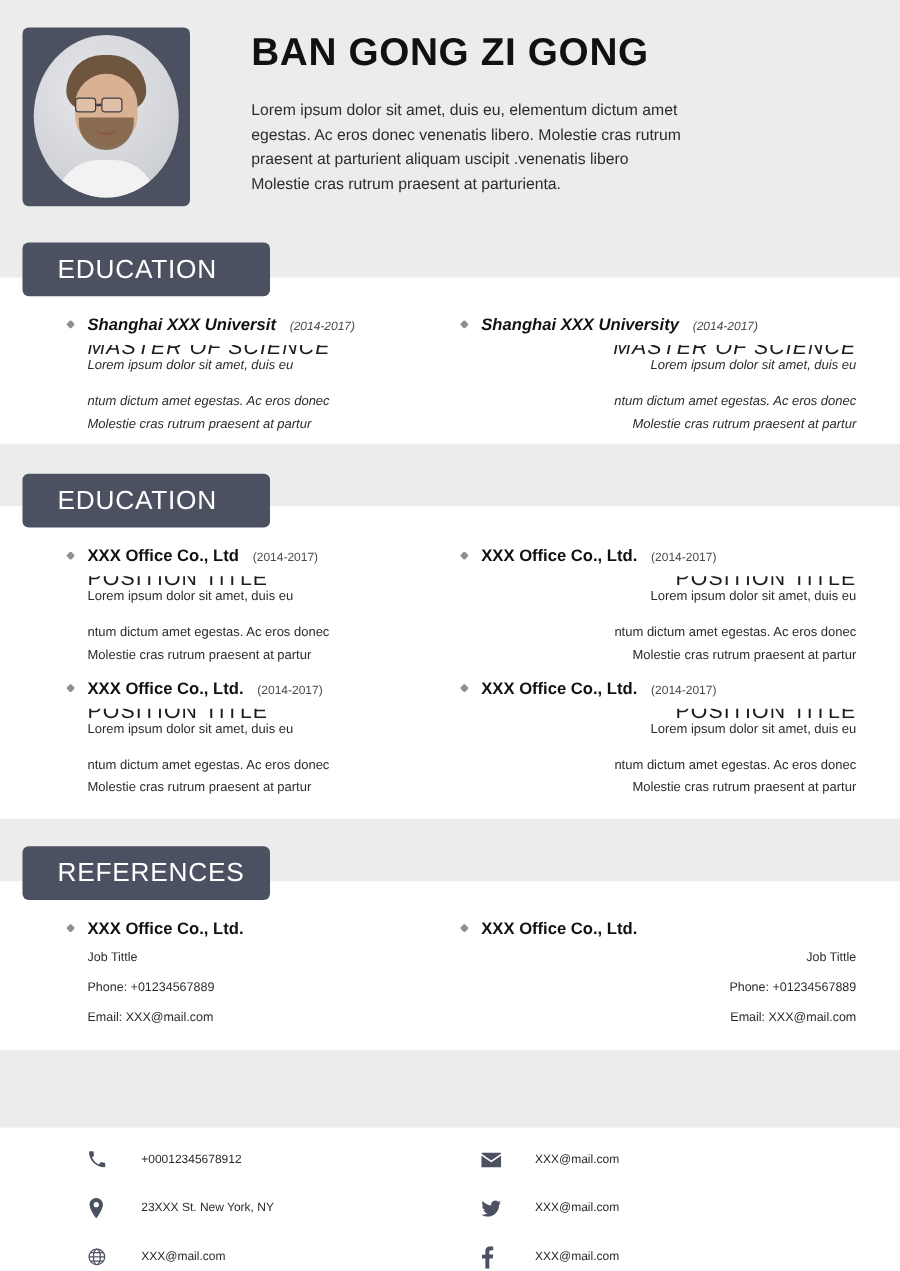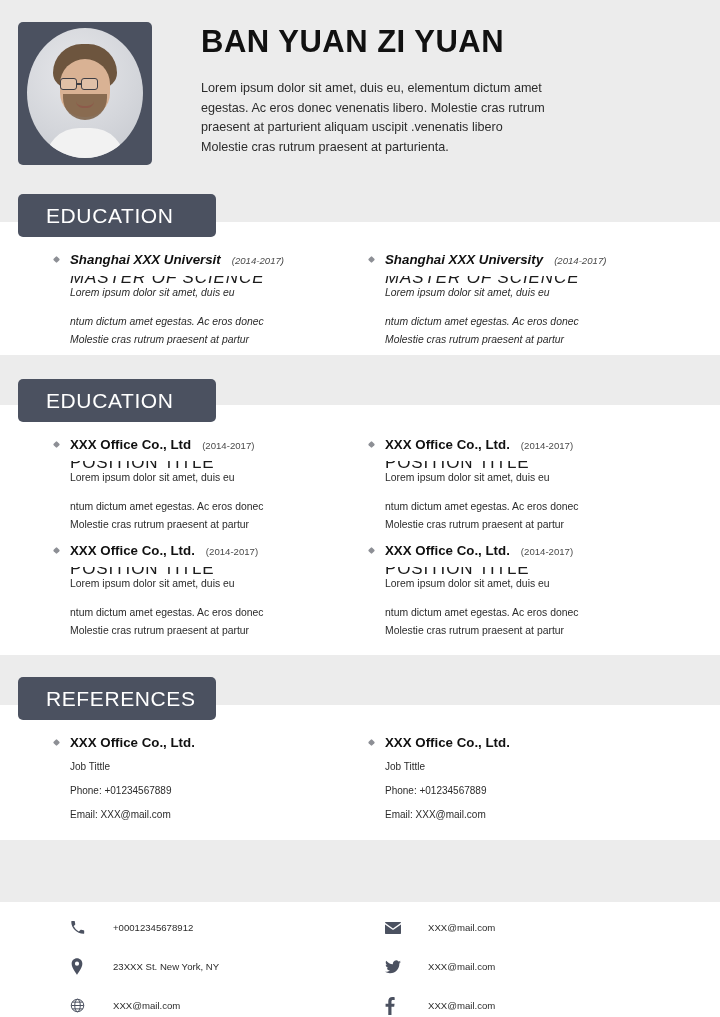--- a/index.html
+++ b/index.html
@@ -152,21 +152,21 @@
     position:absolute;
     left:0;
     width:720px;
     z-index:2;
     display:flex;
   }
   .col {
     width:300px;
   }
   .col-left  { margin-left:70px; }
-  .col-right { margin-left:15px; }
+  .col-right { margin-left:15px;text-align:right; }
 
   #body-education  { top:252px;font-style:italic; }
   #body-experience { top:437px; }
   #body-references { top:735px; }
 
   
   .entry { position:relative; margin-bottom:9px; }
 
   .entry-head {
     display:flex;
@@ -279,21 +279,21 @@
         <div class="p-face"></div>
         <div class="p-beard"></div>
         <div class="p-glass-l"></div>
         <div class="p-glass-r"></div>
         <div class="p-bridge"></div>
         <div class="p-mouth"></div>
         <div class="p-shirt"></div>
       </div>
     </div>
 
-    <div id="name">BAN YUAN ZI YUAN</div>
+    <div id="name">BAN GONG ZI GONG</div>
     <div id="summary">Lorem ipsum dolor sit amet, duis eu, elementum dictum amet egestas. Ac eros donec venenatis libero. Molestie cras rutrum praesent at parturient aliquam uscipit .venenatis libero Molestie cras rutrum praesent at parturienta.</div>
   </div>
 
   <div class="section-tab" id="tab-education">
     <span class="tab-label">EDUCATION</span>
   </div>
 
   <div class="cols" id="body-education">
     <div class="col col-left">
       <div class="entry">

